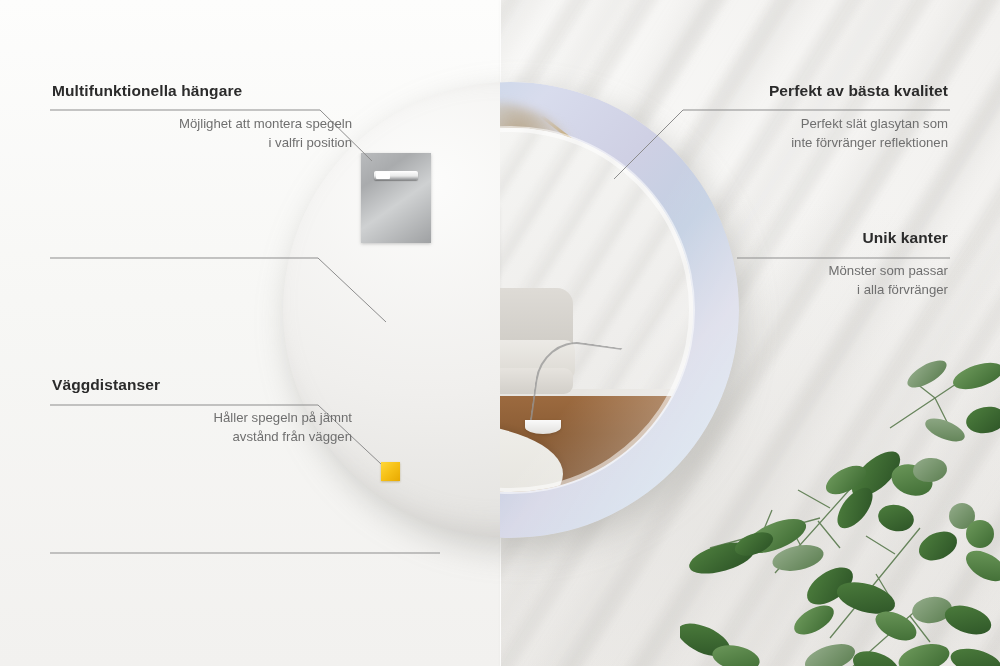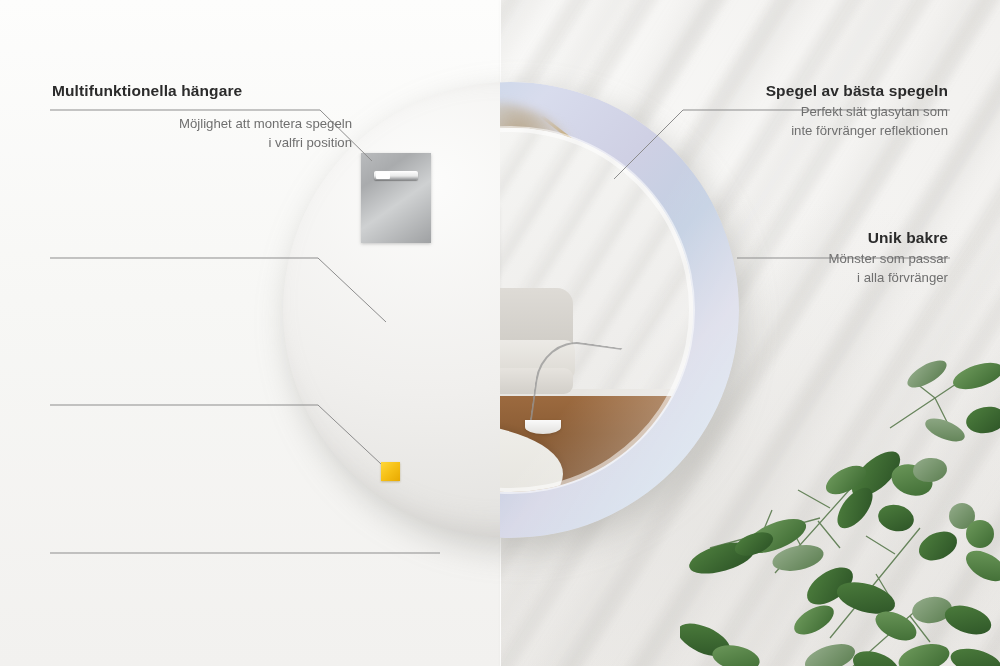--- a/index.html
+++ b/index.html
@@ -347,21 +347,21 @@
   .callout .c-body {
     font-size: 13.2px;
     line-height: 18.5px;
     color: #6f6f6f;
     white-space: pre-line;
     font-weight: normal;
   }
   .callout.left .c-title { text-align: left; }
   .callout.left .c-body  { text-align: right; margin-top: 15px; }
   .callout.right .c-title { text-align: right; }
-  .callout.right .c-body  { text-align: right; margin-top: 3px; }
+  .callout.right .c-body  { text-align: right; margin-top: 15px; }
 
   .co1 { left: 52px; top: 82px;  width: 300px; }
   .co2 { left: 52px; top: 229px; width: 300px; }
   .co3 { left: 52px; top: 376px; width: 300px; }
   .co4 { left: 52px; top: 525px; width: 340px; }
   .co5 { right: 52px; top: 82px;  width: 300px; }
   .co6 { right: 52px; top: 229px; width: 300px; }
 
   
   .foliage {
@@ -446,28 +446,33 @@
       <path d="M950 110 L683 110 L614 179"></path>
       <path d="M950 258 L737 258"></path>
     </g>
   </svg>
 
   <div class="callout left co1">
     <div class="c-title">Multifunktionella hängare</div>
     <div class="c-body">Möjlighet att montera spegeln
 i valfri position</div>
   </div>
+  <div class="callout left co3">
+    <div class="c-title">Väggdistanser</div>
+    <div class="c-body">Håller spegeln på jämnt
+avstånd från väggen</div>
+  </div>
 
   <div class="callout right co5">
-    <div class="c-title">Spegel av bästa spegeln</div>
+    <div class="c-title">Perfekt av bästa kvalitet</div>
     <div class="c-body">Perfekt slät glasytan som
 inte förvränger reflektionen</div>
   </div>
   <div class="callout right co6">
-    <div class="c-title">Unik bakre</div>
+    <div class="c-title">Unik kanter</div>
     <div class="c-body">Mönster som passar
 i alla förvränger</div>
   </div>
 
   <div class="foliage">
     <svg viewBox="0 0 330 320" aria-hidden="true">
       <defs>
         <linearGradient id="lf1" x1="0" y1="0" x2="1" y2="1">
           <stop offset="0%" stop-color="#4e7f3e"></stop>
           <stop offset="100%" stop-color="#2c5326"></stop>

